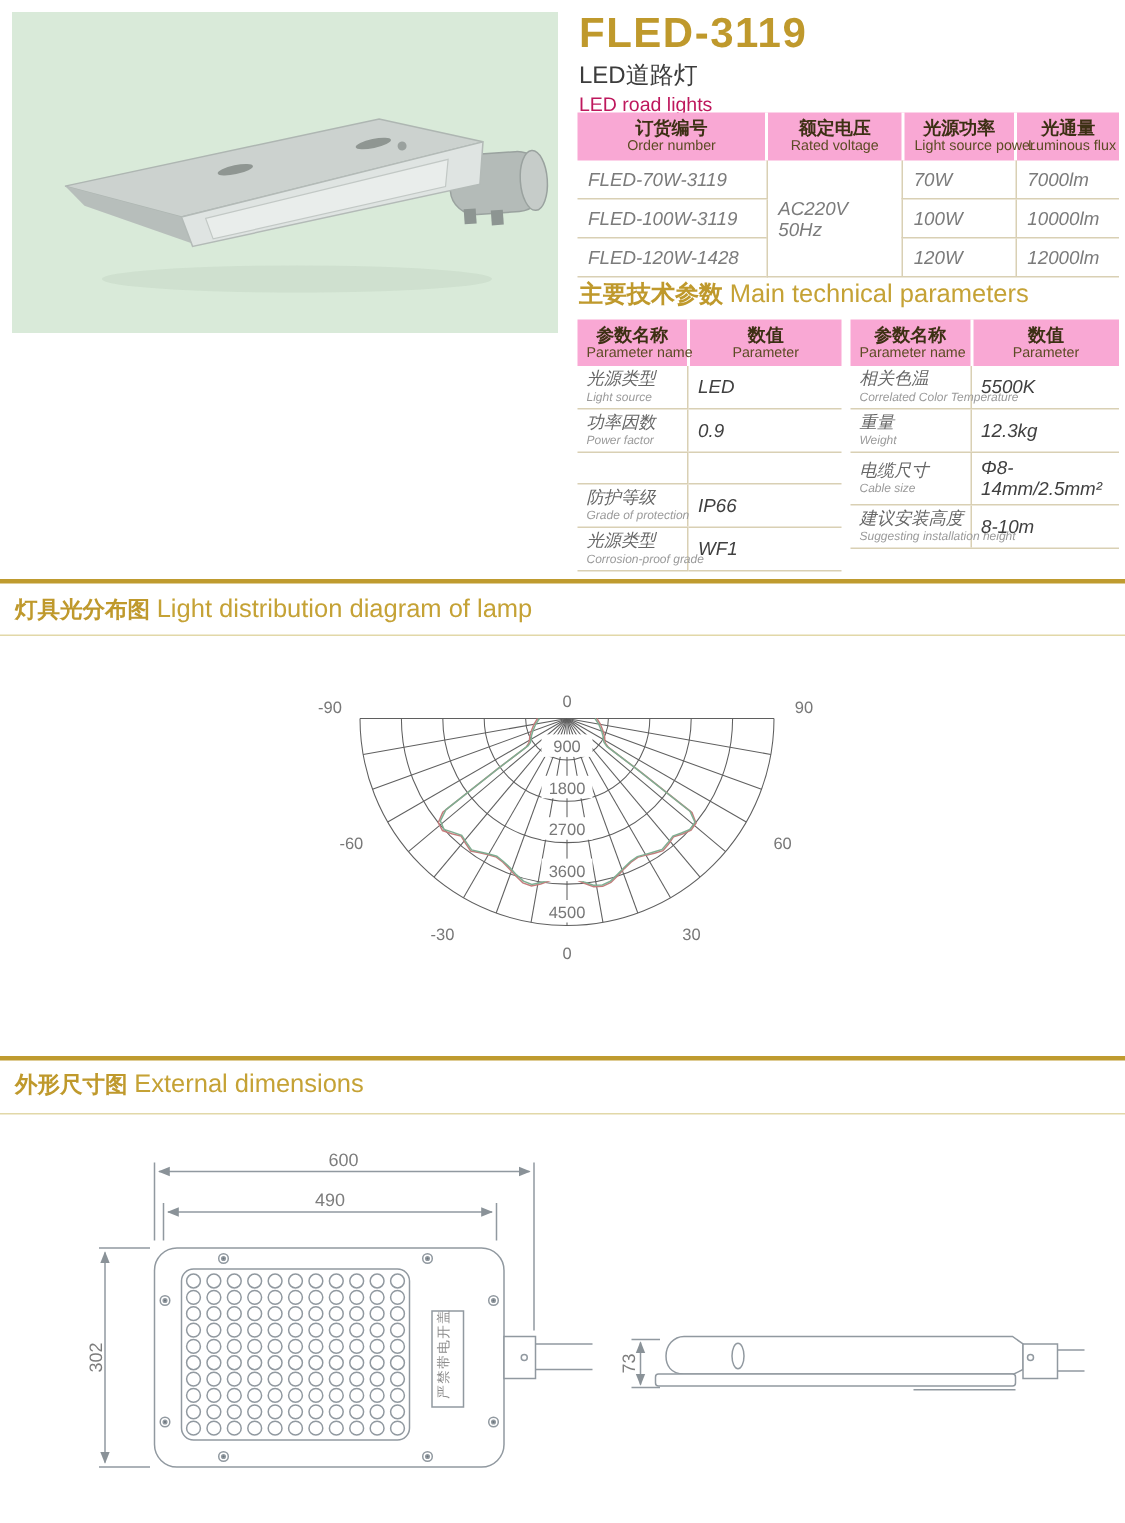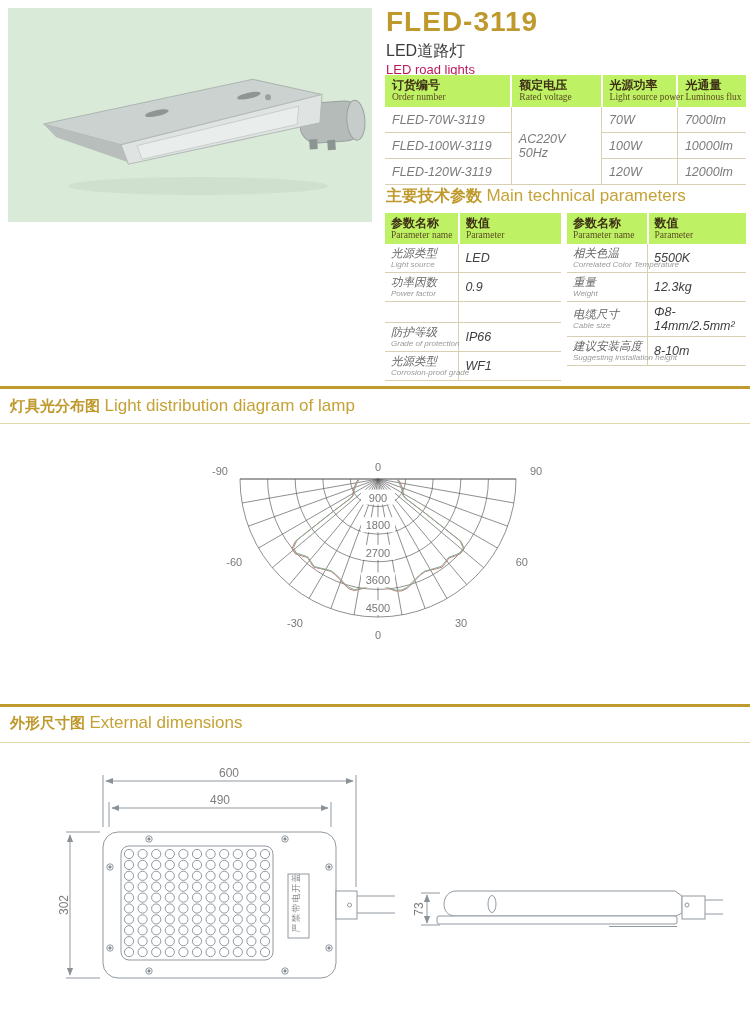--- a/index.html
+++ b/index.html
@@ -10,21 +10,21 @@
   
   .photo{position:absolute;left:8px;top:8px;width:364px;height:214px;background:#d9ead9;}
   .photo svg{display:block;}
   
   .headblock{position:absolute;left:386px;top:6px;width:360px;}
   .model{font-size:28px;font-weight:bold;color:#bf992c;letter-spacing:1px;line-height:32px;}
   .t-cn{font-size:16px;color:#3c3c3c;line-height:21px;margin-top:2px;}
   .t-en{font-size:13px;color:#be185d;line-height:17px;}
   
   table{border-collapse:collapse;table-layout:fixed;}
-  th{background:#bef264;text-align:left;vertical-align:middle;padding:3px 7px 4px 7px;font-family:Liberation Serif, serif;}
+  th{background:#f9a8d4;text-align:center;vertical-align:middle;padding:3px 7px 4px 7px;}
   th + th{border-left:2px solid #fff;}
   .h-cn{display:block;font-size:12px;font-weight:bold;color:#3d3014;line-height:14px;}
   .h-en{display:block;font-size:9.5px;font-weight:normal;color:#5c4b24;line-height:11px;white-space:nowrap;}
   td{border-bottom:1px solid #d9d0b4;color:#7b7b7b;vertical-align:middle;padding:2px 7px;font-style:italic;}
   td + td{border-left:1px solid #d9d0b4;}
   
   .order-table{position:absolute;left:385px;top:75px;width:361px;}
   .order-table td{font-size:12.5px;height:21px;}
   
   .tech-title{position:absolute;left:386px;top:186px;width:360px;}
@@ -117,21 +117,21 @@
         <td rowspan="3">AC220V  50Hz</td>
         <td>70W</td>
         <td>7000lm</td>
       </tr>
       <tr>
         <td>FLED-100W-3119</td>
         <td>100W</td>
         <td>10000lm</td>
       </tr>
       <tr>
-        <td>FLED-120W-3119</td>
+        <td>FLED-120W-1428</td>
         <td>120W</td>
         <td>12000lm</td>
       </tr>
     </tbody>
   </table>
 
   <div class="tech-title">
     <span class="sec-cn">主要技术参数</span>
     <span class="sec-en">Main technical parameters</span>
   </div>

